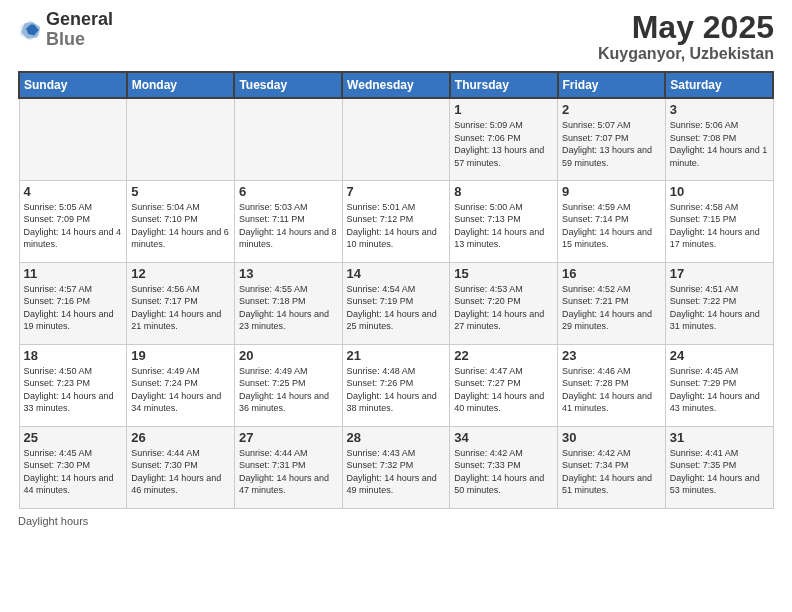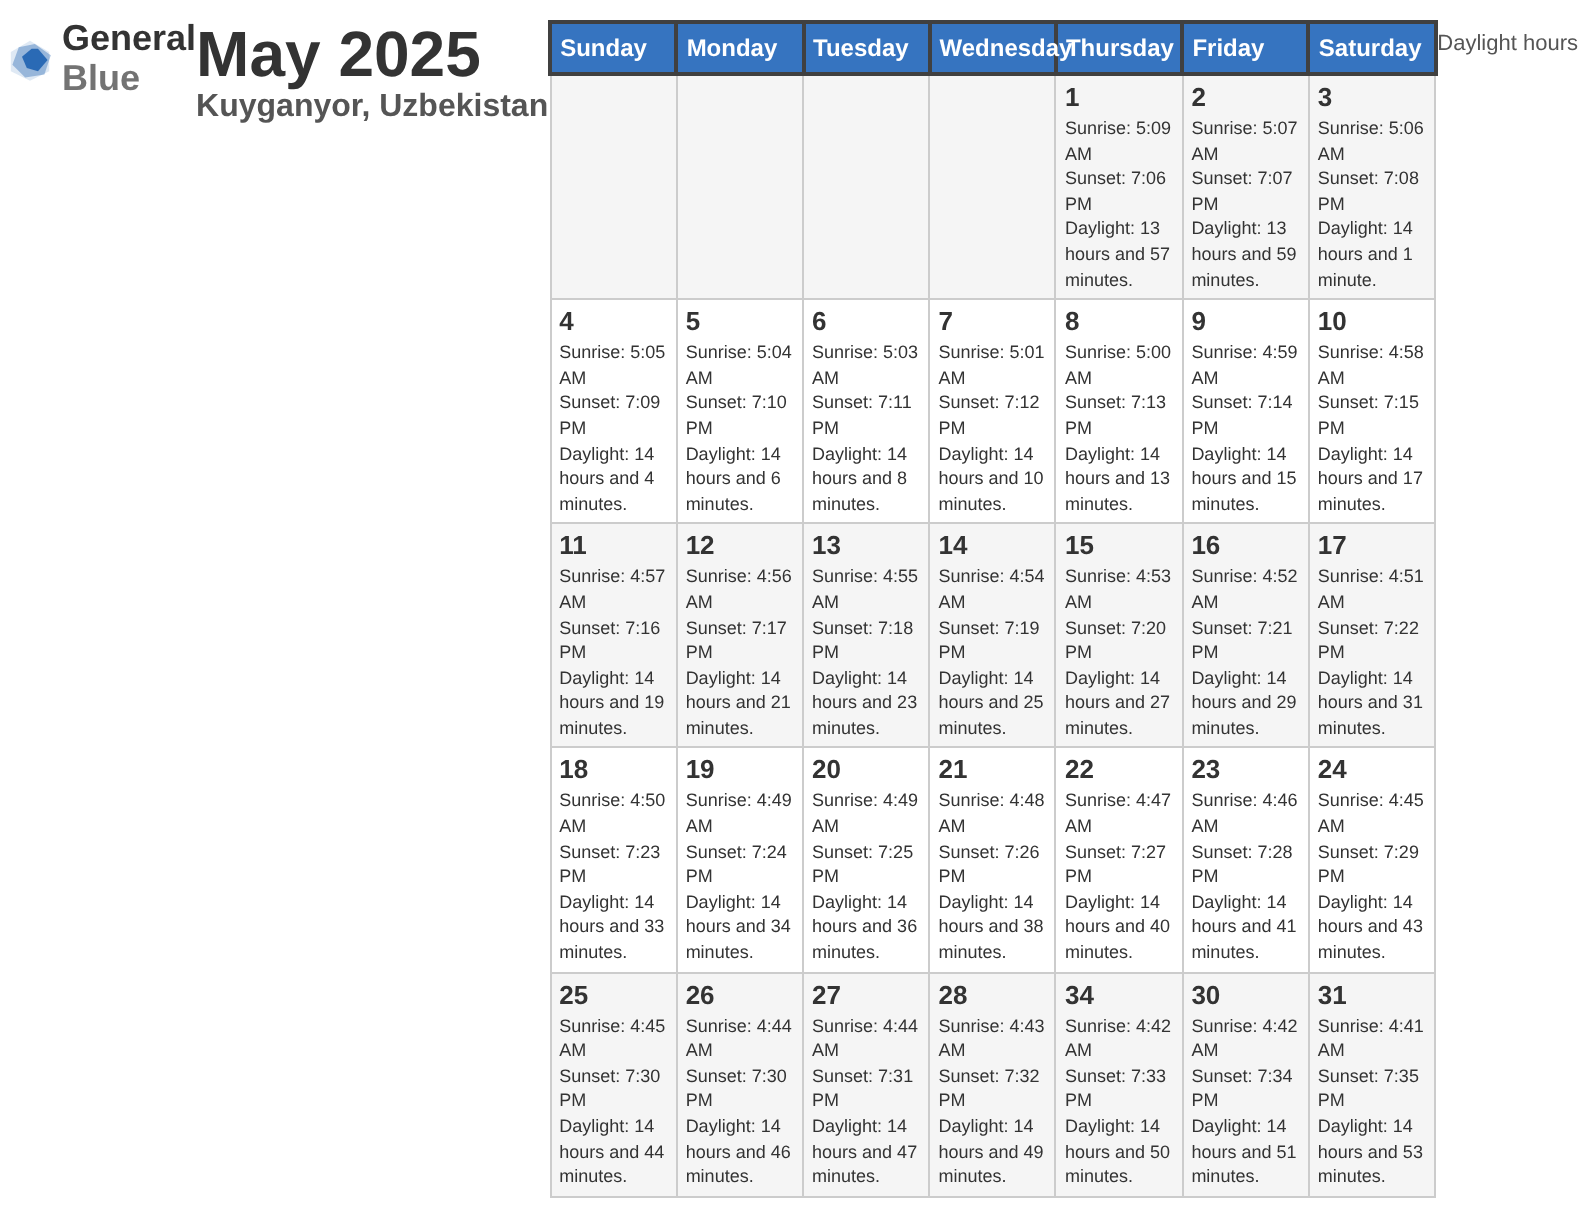--- a/index.html
+++ b/index.html
@@ -6,23 +6,23 @@
     body {
       font-family: Arial, sans-serif;
       background: #fff;
       width: 792px;
       height: 612px;
       overflow: hidden;
     }
     .page {
       width: 792px;
       height: 500px;
-      padding: 10px 3px;
+      padding: 10px 18px;
       display: flex;
-      flex-direction: row;
+      flex-direction: column;
     }
     .header {
       display: flex;
       justify-content: space-between;
       align-items: flex-start;
       margin-bottom: 8px;
     }
     .logo {
       display: flex;
       align-items: center;
@@ -33,20 +33,21 @@
       font-weight: bold;
       line-height: 1.1;
     }
     .logo-general { color: #333; }
     .logo-blue { color: #737373; }
     .logo-icon {
       width: 24px;
       height: 24px;
     }
     .title-block {
+      text-align: right;
     }
     .title-block h1 {
       font-size: 32px;
       font-weight: bold;
       color: #333;
       line-height: 1.1;
     }
     .title-block h2 {
       font-size: 16px;
       color: #555;

